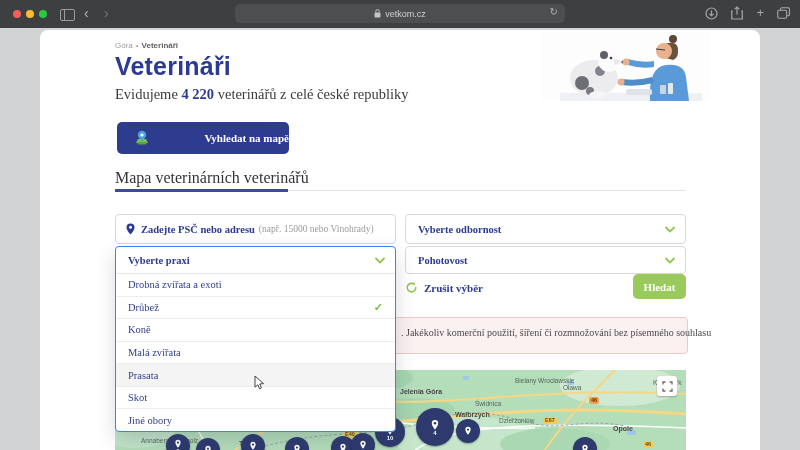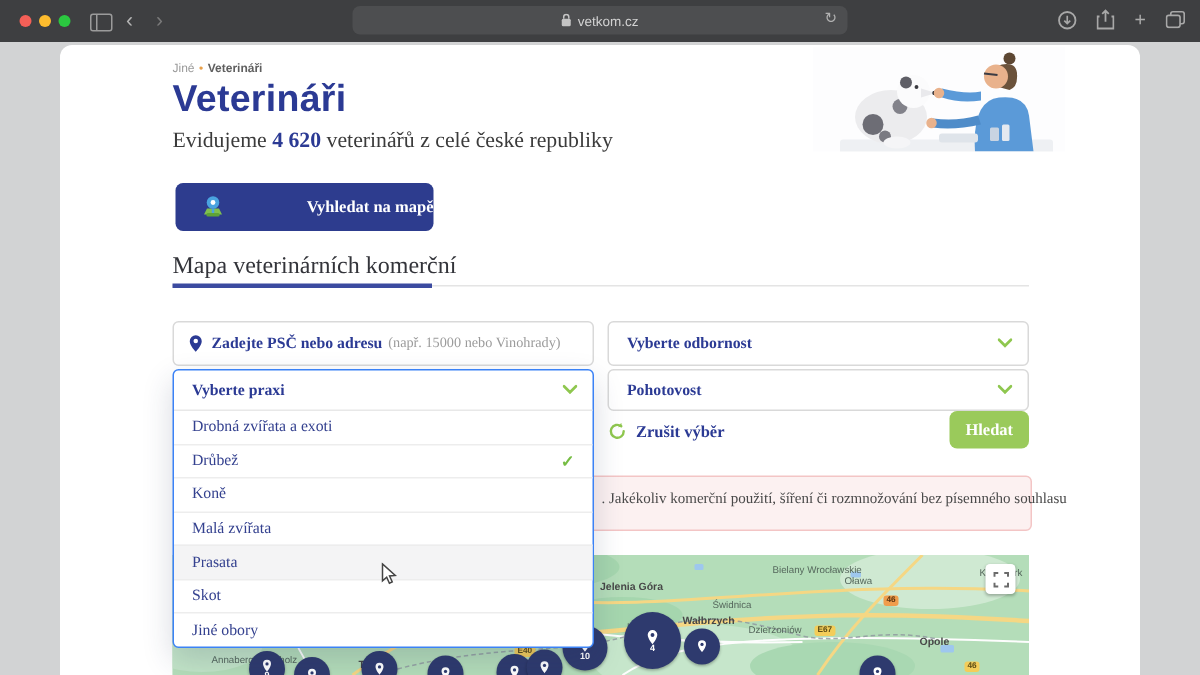--- a/index.html
+++ b/index.html
@@ -115,27 +115,27 @@
     <svg width="13" height="12" viewBox="0 0 13 12">
       <rect x="3.5" y="0.8" width="9" height="8" rx="1.5" fill="none" stroke="#a8a8a8" stroke-width="1.1"></rect>
       <rect x="0.7" y="3.2" width="9" height="8" rx="1.5" fill="#3e3f41" stroke="#a8a8a8" stroke-width="1.1"></rect>
     </svg>
   </div>
 </div>
 
 <div class="card">
 
   <div class="breadcrumb">
-    <span>Jiné</span><span class="sep">•</span><span class="cur">Veterináři</span>
+    <span>Góra</span><span class="sep">•</span><span class="cur">Veterináři</span>
   </div>
 
   <div class="page-title">Veterináři</div>
 
   <div class="subtitle serif">
-    <span>Evidujeme </span><b>4 620</b><span> veterinářů z celé české republiky</span>
+    <span>Evidujeme </span><b>4 220</b><span> veterinářů z celé české republiky</span>
   </div>
 
   <svg class="hero" viewBox="0 0 168 76">
     <rect x="0" y="0" width="168" height="76" fill="#fdfdfe"></rect>
     <rect x="18" y="62" width="142" height="10" rx="2" fill="#eef0f3"></rect>
     <ellipse cx="52" cy="47" rx="24" ry="18" fill="#ececee"></ellipse>
     <circle cx="40" cy="52" r="7" fill="#6d6d75"></circle>
     <circle cx="58" cy="40" r="5" fill="#82828a"></circle>
     <circle cx="48" cy="60" r="4" fill="#7a7a82"></circle>
     <circle cx="67" cy="30" r="11" fill="#fbfbfc"></circle>
@@ -165,21 +165,21 @@
         <path d="M3 13 L15 13 L13 9 L5 9 Z" fill="#7fc04f"></path>
         <rect x="4.6" y="12" width="8.8" height="2.4" rx="1" fill="#5da337"></rect>
         <circle cx="9" cy="5" r="4.2" fill="#4aa3e0"></circle>
         <circle cx="9" cy="5" r="1.6" fill="#ffffff"></circle>
         <path d="M9 9.2 L9 12" stroke="#4aa3e0" stroke-width="1.6"></path>
       </svg>
     </span>
     <span>Vyhledat na mapě</span>
   </div>
 
-  <div class="sec-title serif">Mapa veterinárních komerční</div>
+  <div class="sec-title serif">Mapa veterinárních veterinářů</div>
   <div class="sec-divider"></div>
   <div class="sec-underline"></div>
 
   <div class="field serif f-addr">
     <span class="pin-ico">
       <svg width="9" height="12" viewBox="0 0 9 12">
         <path d="M4.5 0.5 a4 4 0 0 0 -4 4 c0 3 4 7 4 7 s4 -4 4 -7 a4 4 0 0 0 -4 -4 z" fill="#2b3a94"></path>
         <circle cx="4.5" cy="4.3" r="1.5" fill="#ffffff"></circle>
       </svg>
     </span>

